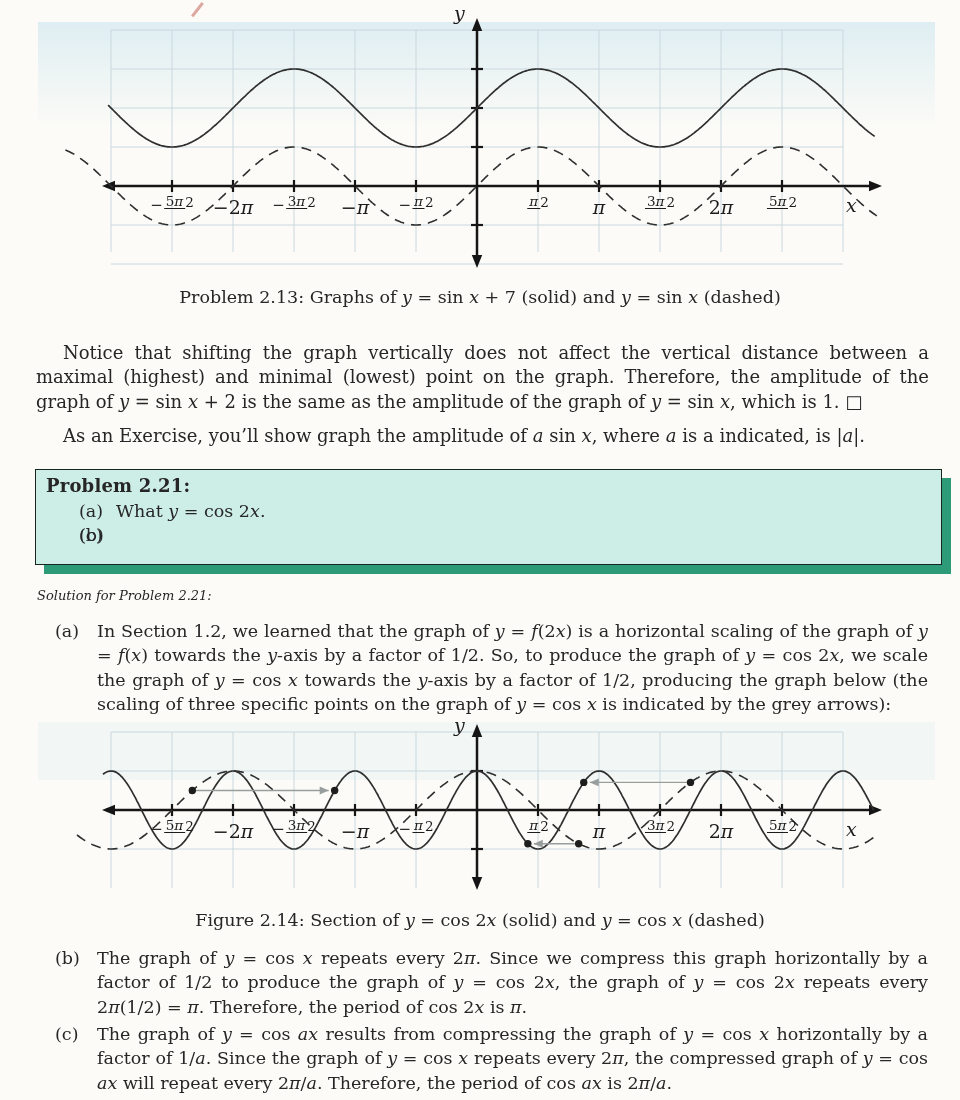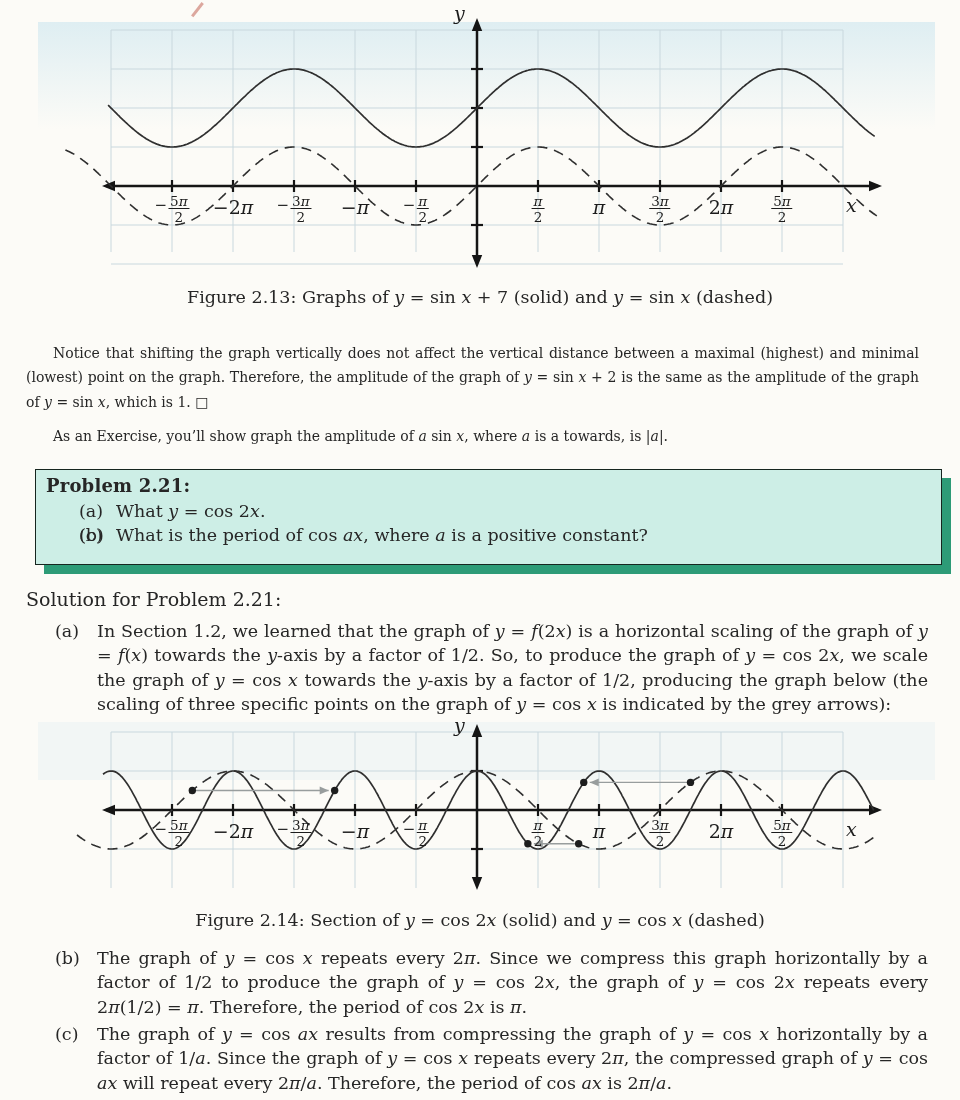--- a/index.html
+++ b/index.html
@@ -15,27 +15,27 @@
     background:linear-gradient(180deg, rgba(198,227,238,.55), rgba(198,227,238,0) 88%);}
   .haze2{left:38px;top:722px;width:897px;height:58px;background:rgba(198,227,238,.18)}
   .scan-mark{left:196px;top:1px;width:2.5px;height:17px;background:#dca79e;transform:rotate(38deg)}
   
   .fig{position:absolute}
   .fig svg{position:absolute;left:0;top:0}
   .axis-letter{position:absolute;font-style:italic;font-size:19px;color:#1c1c1c}
   .tick{position:absolute;transform:translateX(-50%);display:flex;align-items:flex-start;color:#1c1c1c;z-index:3}
   .tick.plain{font-size:19px;line-height:1}
   .tick .neg{font-size:15px;line-height:1;margin:4px 1px 0 0}
-  .frac{display:inline-flex;flex-direction:column;align-items:center;font-size:13.5px;line-height:1.06}
+  .frac{display:inline-flex;flex-direction:row;align-items:center;font-size:13.5px;line-height:1.06}
   .fnum{border-bottom:1.3px solid #1c1c1c;padding:0 2px}
   .fden{padding-top:.5px}
   
   .caption{left:0;width:960px;text-align:center;font-size:17.5px}
-  .para{left:26px;width:893px;text-align:justify;font-size:14px;line-height:24.4px;text-indent:27px}
-  .sol-head{left:26px;font-size:19px}
+  .para{left:36px;width:893px;text-align:justify;font-size:18px;line-height:24.4px;text-indent:27px}
+  .sol-head{left:37px;font-style:italic;font-size:13px}
   .part{left:35px;width:893px;box-sizing:border-box;padding-left:62px;text-align:justify;
         font-size:17.5px;line-height:24.4px}
   .part .plabel{position:absolute;left:20px;top:0}
   
   .problem-box{left:35px;top:469px;width:907px;height:96px;box-sizing:border-box;
     background:#cdeee6;border:1.6px solid #16251f;box-shadow:9px 9px 0 #2d9b77;
     padding:5px 12px 0 10px}
   .problem-title{font-weight:bold;font-size:18px;letter-spacing:.2px}
   .problem-item{position:relative;padding-left:70px;margin-top:4.5px;font-size:17.5px}
   .problem-item .plabel{position:absolute;left:33px}
@@ -141,37 +141,36 @@
       <span>2</span>
       <span class="mi">π</span>
     </div>
     <div class="tick" style="left: 752px; top: 194px;">
       <span class="frac">
         <span class="fnum"><span>5</span><span class="mi">π</span></span>
         <span class="fden">2</span>
       </span>
     </div>
   </div>
-<div class="abs caption" style="top:287px"><span>Figure 2.13: Graphs of </span><span class="mi">y</span><span> = sin </span><span class="mi">x</span><span> + 7 (solid) and </span><span class="mi">y</span><span> = sin </span><span class="mi">x</span><span> (dashed)</span></div>
+<div class="abs caption" style="top:287px"><span>Problem 2.13: Graphs of </span><span class="mi">y</span><span> = sin </span><span class="mi">x</span><span> + 7 (solid) and </span><span class="mi">y</span><span> = sin </span><span class="mi">x</span><span> (dashed)</span></div>
 
 <div class="abs para" style="top:341px"><span>Notice that shifting the graph vertically does not affect the vertical distance between a maximal (highest) and minimal (lowest) point on the graph.  Therefore, the amplitude of the graph of </span><span class="mi">y</span><span> = sin </span><span class="mi">x</span><span> + 2 is the same as the amplitude of the graph of </span><span class="mi">y</span><span> = sin </span><span class="mi">x</span><span>, which is 1. □</span></div>
-<div class="abs para" style="top:424px"><span>As an Exercise, you’ll show graph the amplitude of </span><span class="mi">a</span><span> sin </span><span class="mi">x</span><span>, where </span><span class="mi">a</span><span> is a towards, is |</span><span class="mi">a</span><span>|.</span></div>
+<div class="abs para" style="top:424px"><span>As an Exercise, you’ll show graph the amplitude of </span><span class="mi">a</span><span> sin </span><span class="mi">x</span><span>, where </span><span class="mi">a</span><span> is a indicated, is |</span><span class="mi">a</span><span>|.</span></div>
 
 <div class="abs problem-box">
   <div class="problem-title">Problem 2.21:</div>
   <div class="problem-item">
     <span class="plabel">(a)</span>
     <span><span>What </span><span class="mi">y</span><span> = cos 2</span><span class="mi">x</span><span>.</span></span>
   </div>
   <div class="problem-item">
     <span class="plabel">(b)</span>
   </div>
   <div class="problem-item">
     <span class="plabel">(c)</span>
-    <span><span>What is the period of cos </span><span class="mi">ax</span><span>, where </span><span class="mi">a</span><span> is a positive constant?</span></span>
   </div>
 </div>
 
 <div class="abs sol-head" style="top:588px">Solution for Problem 2.21:</div>
 
 <div class="abs part" style="top:619px">
   <span class="plabel">(a)</span><span><span>In Section 1.2, we learned that the graph of </span><span class="mi">y</span><span> = </span><span class="mi">f</span><span>(2</span><span class="mi">x</span><span>) is a horizontal scaling of the graph of </span><span class="mi">y</span><span> = </span><span class="mi">f</span><span>(</span><span class="mi">x</span><span>) towards the </span><span class="mi">y</span><span>-axis by a factor of 1/2. So, to produce the graph of </span><span class="mi">y</span><span> = cos 2</span><span class="mi">x</span><span>, we scale the graph of </span><span class="mi">y</span><span> = cos </span><span class="mi">x</span><span> towards the </span><span class="mi">y</span><span>-axis by a factor of 1/2, producing the graph below (the scaling of three specific points on the graph of </span><span class="mi">y</span><span> = cos </span><span class="mi">x</span><span> is indicated by the grey arrows):</span></span>
 </div>
 
 <div class="fig" style="left: 30px; top: 712px; width: 900px; height: 190px;">

